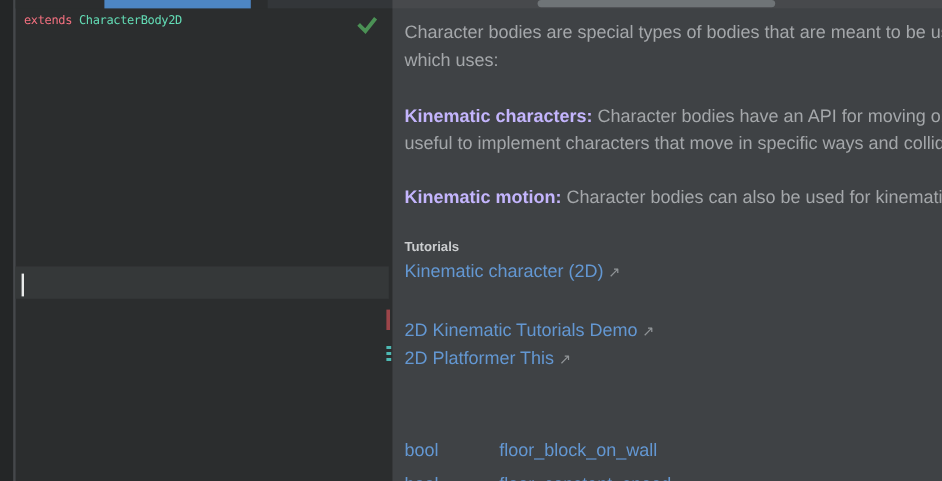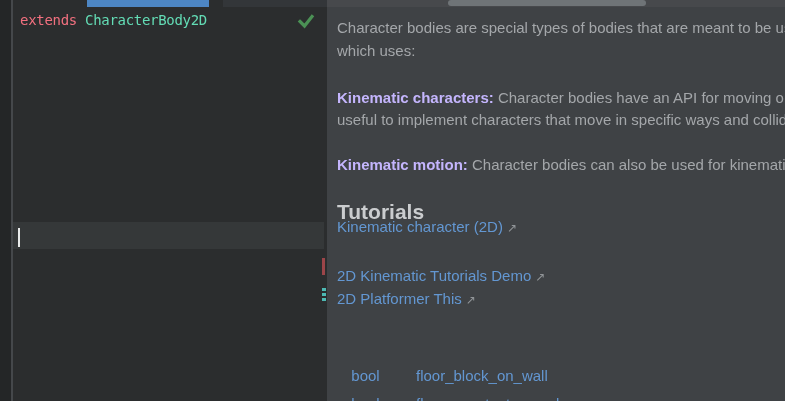--- a/index.html
+++ b/index.html
@@ -12,21 +12,21 @@
   
   .editor-panel { position:absolute; left:0; top:0; width:327px; height:401px; background:#2b2d2e; }
   .left-rail   { position:absolute; left:0; top:0; width:11px; height:401px; background:#242627; }
   .gutter-line { position:absolute; left:11px; top:0; width:2px; height:401px; background:#45484b; }
 
   .tab-strip       { position:absolute; left:13px; top:0; width:314px; height:7px; background:#2b2d2e; }
   .tab-strip-right { position:absolute; left:210px; top:0; width:117px; height:7px; background:#333639; }
   .tab-indicator   { position:absolute; left:87px; top:0; width:122px; height:7px; background:#4d86c4; }
 
   .code-area { position:absolute; left:13px; top:7px; width:314px; height:394px;
-               font-family:"DejaVu Sans Mono", monospace; font-size:14px; }
+               font-family:"DejaVu Sans Mono", monospace; font-size:10px; }
   .code-line1 { position:absolute; left:7px; top:5px; white-space:pre; letter-spacing:-0.3px; }
   .tok-keyword { color:#f2707f; }
   .tok-type    { color:#63dcb5; }
 
   .check-icon { position:absolute; left:283px; top:4px; width:20px; height:20px; }
 
   .current-line { position:absolute; left:0; top:215px; width:311px; height:27px; background:#353839; }
   .caret        { position:absolute; left:5px; top:221px; width:2px; height:19px; background:#e9ebeb; }
 
   .marker-error { position:absolute; left:309px; top:251px; width:3px; height:17px; background:#9c4549; }
@@ -35,27 +35,27 @@
 
   
   .doc-panel { position:absolute; left:327px; top:0; width:458px; height:401px;
                background:#3f4245; overflow:hidden; color:#a4a7aa; font-size:15px; }
   .doc-topstrip { position:absolute; left:0; top:0; width:458px; height:7px; background:#47494c; }
   .doc-hscroll-thumb { position:absolute; left:121px; top:0; width:198px; height:6px;
                        border-radius:3px; background:#6f7477; }
 
   .doc-line { position:absolute; left:10px; white-space:nowrap; }
   .bold-lead { font-weight:bold; color:#c4b5fd; }
-  .doc-heading { position:absolute; left:10px; font-weight:bold; color:#cbcdcf; font-size:21px; white-space:nowrap; }
+  .doc-heading { position:absolute; left:10px; font-weight:bold; color:#cbcdcf; font-size:11px; white-space:nowrap; }
 
   .doc-link { color:#6397d2; cursor:pointer; white-space:nowrap; }
   .ext-arrow { color:#909497; font-size:12px; margin-left:4px; }
 
   .prop-row { position:absolute; left:10px; white-space:nowrap; }
-  .prop-type { display:inline-block; width:57px; text-align:center; color:#6397d2; cursor:pointer; }
+  .prop-type { display:inline-block; width:57px; text-align:left; color:#6397d2; cursor:pointer; }
   .prop-name { display:inline-block; margin-left:22px; color:#6397d2; cursor:pointer; }
 </style>
 </head>
 <body>
 
 <div class="root">
 
   <div class="editor-panel">
     <div class="left-rail"></div>
     <div class="gutter-line"></div>

